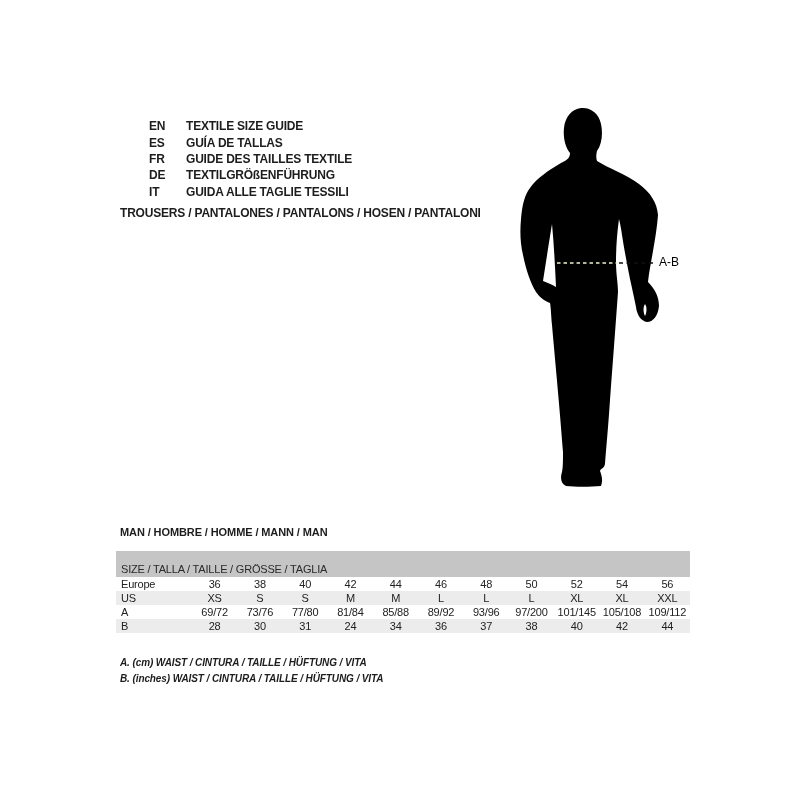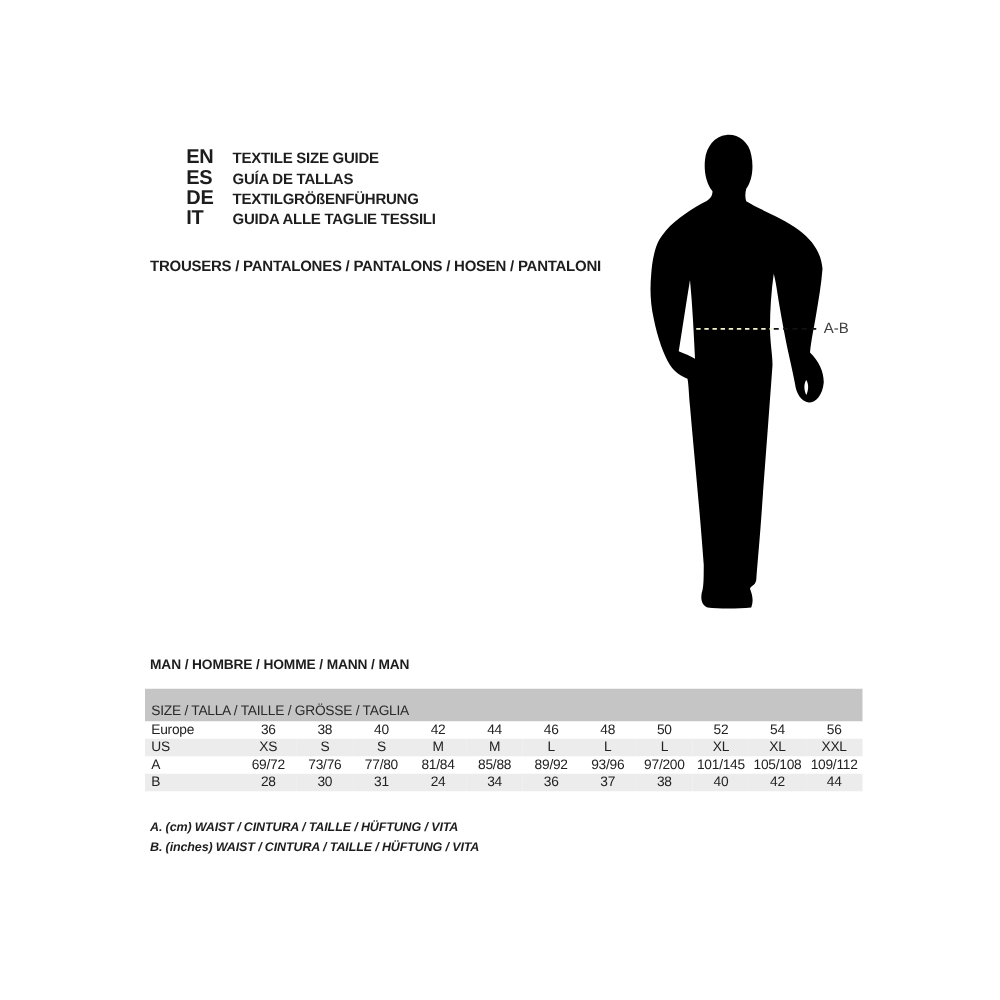--- a/index.html
+++ b/index.html
@@ -3,28 +3,28 @@
 <meta charset="utf-8">
 <style>
   html,body{margin:0;padding:0;background:#fff;}
   .canvas{
     position:relative;width:800px;height:800px;background:#ffffff;overflow:hidden;
     font-family:"Liberation Sans","DejaVu Sans",sans-serif;color:#1d1d1d;
   }
   
   .lang-block{position:absolute;left:120px;top:118px;}
   .lang-row{display:flex;height:16.4px;align-items:center;}
-  .lang-code{width:37px;font-size:16px;font-weight:bold;letter-spacing:-0.2px;padding-left:29px;}
+  .lang-code{width:37px;font-size:12px;font-weight:bold;letter-spacing:-0.2px;padding-left:29px;}
   .lang-label{font-size:12px;font-weight:bold;letter-spacing:-0.2px;white-space:nowrap;}
   
   .garment-heading{position:absolute;left:120px;top:206px;font-size:12px;font-weight:bold;letter-spacing:-0.2px;white-space:nowrap;}
   .gender-heading{position:absolute;left:120px;top:526px;font-size:11px;font-weight:bold;letter-spacing:-0.1px;white-space:nowrap;text-align:center;}
   
   .figure-svg{position:absolute;left:0;top:0;width:800px;height:800px;}
-  .ab-label{position:absolute;left:659px;top:255px;font-size:12px;font-weight:400;color:#404040;letter-spacing:0;}
+  .ab-label{position:absolute;left:659px;top:255px;font-size:12px;font-weight:400;color:#000000;letter-spacing:0;}
   
   .size-table{
     position:absolute;left:116px;top:551px;width:574px;
     border-collapse:collapse;table-layout:fixed;font-size:11px;color:#222;letter-spacing:-0.2px;
   }
   .size-table th{
     background:#c5c5c5;font-weight:400;text-align:left;padding:10px 0 0 5px;height:16px;
     font-size:11px;color:#2a2a2a;white-space:nowrap;
   }
   .size-table td{height:14px;padding:0;text-align:center;white-space:nowrap;}
@@ -40,20 +40,24 @@
 <div class="canvas">
 
   <div class="lang-block">
     <div class="lang-row">
       <span class="lang-code">EN</span>
       <span class="lang-label">TEXTILE SIZE GUIDE</span>
     </div>
     <div class="lang-row">
       <span class="lang-code">ES</span>
       <span class="lang-label">GUÍA DE TALLAS</span>
+    </div>
+    <div class="lang-row">
+      <span class="lang-code">FR</span>
+      <span class="lang-label">GUIDE DES TAILLES TEXTILE</span>
     </div>
     <div class="lang-row">
       <span class="lang-code">DE</span>
       <span class="lang-label">TEXTILGRÖßENFÜHRUNG</span>
     </div>
     <div class="lang-row">
       <span class="lang-code">IT</span>
       <span class="lang-label">GUIDA ALLE TAGLIE TESSILI</span>
     </div>
   </div>

